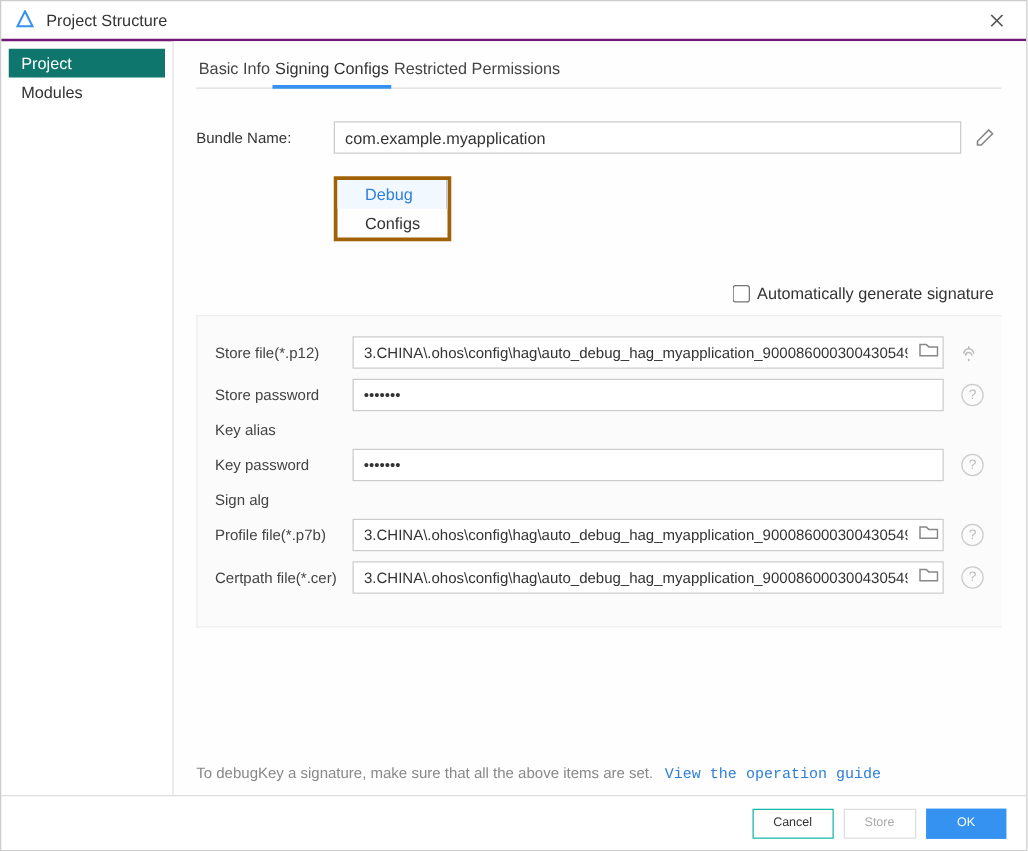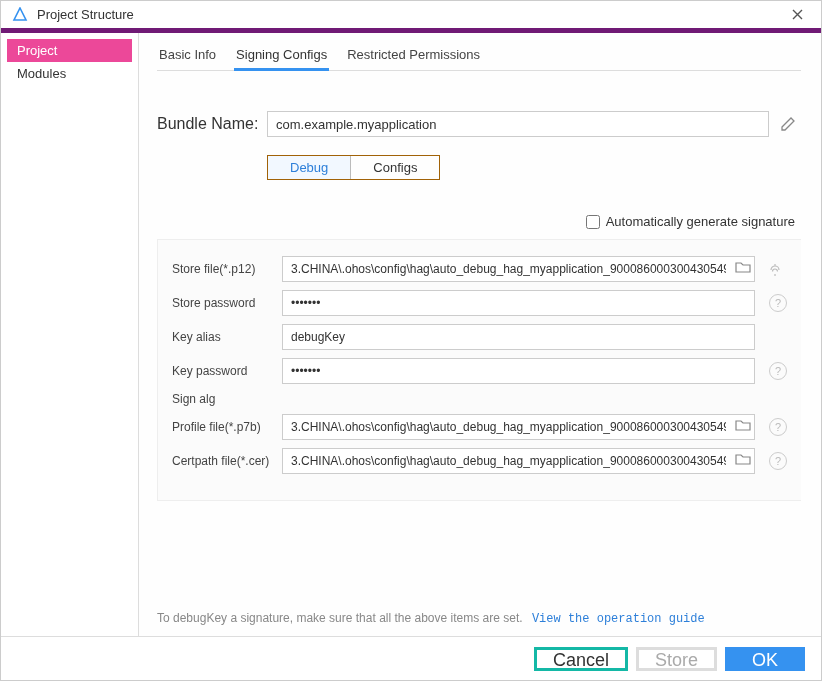--- a/index.html
+++ b/index.html
@@ -1,52 +1,52 @@
 <!DOCTYPE html>
 <html><head>
   <meta charset="utf-8">
   <style>
     * { box-sizing: border-box; margin: 0; padding: 0; font-family: "Segoe UI", Arial, sans-serif; }
     body { background: #fff; width: 822px; height: 681px; overflow: hidden; border: 1px solid #ccc; }
-    .titlebar { display: flex; align-items: center; height: 32px; padding: 0 10px; border-bottom: 5px solid #701a75; }
+    .titlebar { display: flex; align-items: center; height: 32px; padding: 0 10px; border-bottom: 2px solid #701a75; }
     .titlebar-icon { width: 18px; height: 18px; margin-right: 8px; display: flex; align-items: center; justify-content: center; }
     .titlebar-title { font-size: 13px; color: #333; flex: 1; }
     .titlebar-close { width: 28px; height: 28px; display: flex; align-items: center; justify-content: center; cursor: pointer; font-size: 14px; color: #555; }
     .body { display: flex; height: 603px; }
     .sidebar { width: 138px; border-right: 1px solid #ddd; padding: 6px 6px; }
     .sidebar-item { font-size: 13px; padding: 4px 10px; cursor: pointer; color: #333; }
-    .sidebar-item.selected { background: #ec4899; color: #fff; }
+    .sidebar-item.selected { background: #0f766e; color: #fff; }
     .main { flex: 1; display: flex; flex-direction: column; padding: 14px 20px 10px 18px; background: #fefefe; position: relative; }
-    .tabs { display: flex; gap: 16px; border-bottom: 1px solid #ddd; margin-bottom: 40px; padding-bottom: 0; }
+    .tabs { display: flex; border-bottom: 1px solid #ddd; margin-bottom: 26px; padding-bottom: 0; }
     .tab { font-size: 13px; color: #444; padding: 0 2px 8px; cursor: pointer; position: relative; }
     .tab.active { color: #333; }
     .tab.active::after { content: ""; position: absolute; bottom: -1px; left: 0; right: 0; height: 3px; background: #3592f0; }
     .row { display: flex; align-items: center; margin-bottom: 18px; }
-    .row-label { font-size: 16px; color: #333; width: 110px; }
+    .row-label { font-size: 12px; color: #333; width: 110px; }
     .bundle-input { flex: 1; height: 26px; border: 1px solid #ccc; padding: 12px 8px; font-size: 13px; color: #333; background: #fff; }
     .edit-btn { width: 26px; height: 26px; margin-left: 6px; display: flex; align-items: center; justify-content: center; cursor: pointer; color: #888; }
-    .dbg-rel { display: inline-flex; border: 1px solid #a16207; }
+    .dbg-rel { display: inline-flex; border: 3px solid #a16207; flex-direction: column; }
     .dbg-rel .seg { font-size: 13px; padding: 4px 22px; cursor: pointer; border-right: 1px solid #bbb; color: #333; }
     .dbg-rel .seg:last-child { border-right: none; }
     .dbg-rel .seg.active { color: #2d7fd9; background: #f2f8ff; }
     .auto-row { display: flex; justify-content: flex-end; margin: 16px 6px 10px 0; }
     .auto-check { display: flex; align-items: flex-end; font-size: 13px; color: #333; cursor: pointer; }
     .auto-check input { margin-right: 6px; width: 14px; height: 14px; }
     .section { background: #fbfbfb; border: 1px solid #eee; border-right: none; padding: 16px 46px 18px 14px; position: relative; }
     .section-title { font-size: 15px; font-weight: 600; color: #222; margin-bottom: 14px; }
     .frow { display: flex; align-items: center; margin-bottom: 8px; }
     .flabel { font-size: 12px; color: #444; width: 110px; }
     .finput-wrap { flex: 1; position: relative; }
     .finput { width: 100%; height: 26px; border: 1px solid #ccc; background: #fff; padding: 0 28px 0 8px; font-size: 12px; color: #333; }
     .fbrowse { position: absolute; right: 4px; top: 50%; transform: translateY(-50%); cursor: pointer; color: #777; }
     .side-icon { position: absolute; right: -32px; width: 24px; height: 24px; display: flex; align-items: center; justify-content: center; color: #aaa; cursor: pointer; }
     .helper-text { font-size: 12px; color: #888; margin-top: auto; padding: 8px 0 0 0; }
     .helper-text .link { color: #2d7fd9; cursor: pointer; margin-left: 6px; font-family: Liberation Mono, monospace; }
     .footer { height: 44px; border-top: 1px solid #ddd; display: flex; align-items: center; justify-content: flex-end; padding: 0 16px; gap: 8px; }
-    .btn { font-size: 18px; height: 24px; padding: 0 16px; border: 3px solid #14b8a6; background: #fff; cursor: pointer; color: #333; }
+    .btn { font-size: 10px; height: 24px; padding: 0 16px; border: 1px solid #14b8a6; background: #fff; cursor: pointer; color: #333; }
     .btn.primary { background: #3592f0; color: #fff; border-color: #3592f0; padding: 0 24px; }
     .btn.disabled { color: #aaa; border-color: #ddd; cursor: default; }
     .q-icon { position: absolute; right: 12px; font-size: 15px; color: #bbb; width: 18px; height: 18px; border: 1.4px solid #ccc; border-radius: 50%; display: flex; align-items: center; justify-content: center; font-size: 11px;}
   </style>
 </head>
 <body>
 
 <div class="titlebar">
   <span class="titlebar-icon">
     <svg width="16" height="16" viewBox="0 0 16 16">
@@ -119,21 +119,20 @@
       </div>
 
       <div class="frow" style="position:relative;">
         <span class="flabel">Store password</span>
         <div class="finput-wrap"><input class="finput" type="text" value="•••••••" style=""></div>
         <span class="q-icon" style="right:-32px;top:4px;">?</span>
       </div>
 
       <div class="frow">
         <span class="flabel">Key alias</span>
-        <div class="finput-wrap"><input class="finput" value="debugKey" style=""></div>
       </div>
 
       <div class="frow" style="position:relative;">
         <span class="flabel">Key password</span>
         <div class="finput-wrap"><input class="finput" type="text" value="•••••••" style=""></div>
         <span class="q-icon" style="right:-32px;top:4px;">?</span>
       </div>
 
       <div class="frow">
         <span class="flabel">Sign alg</span>

